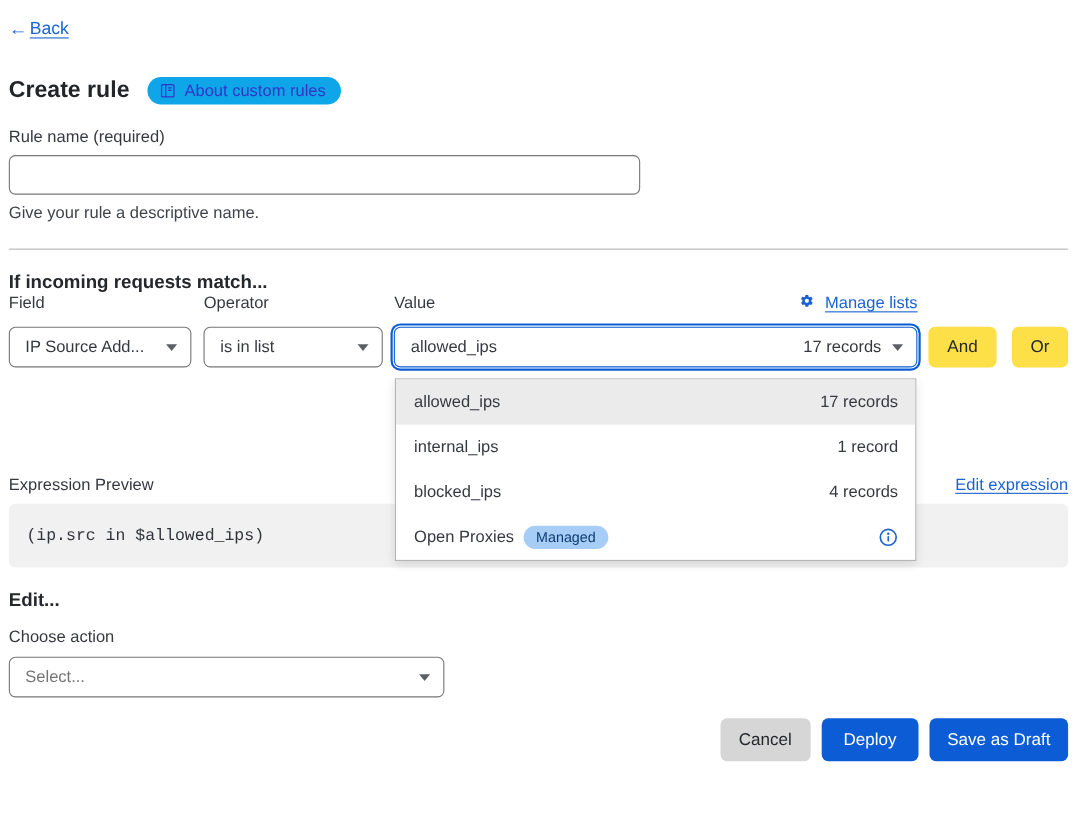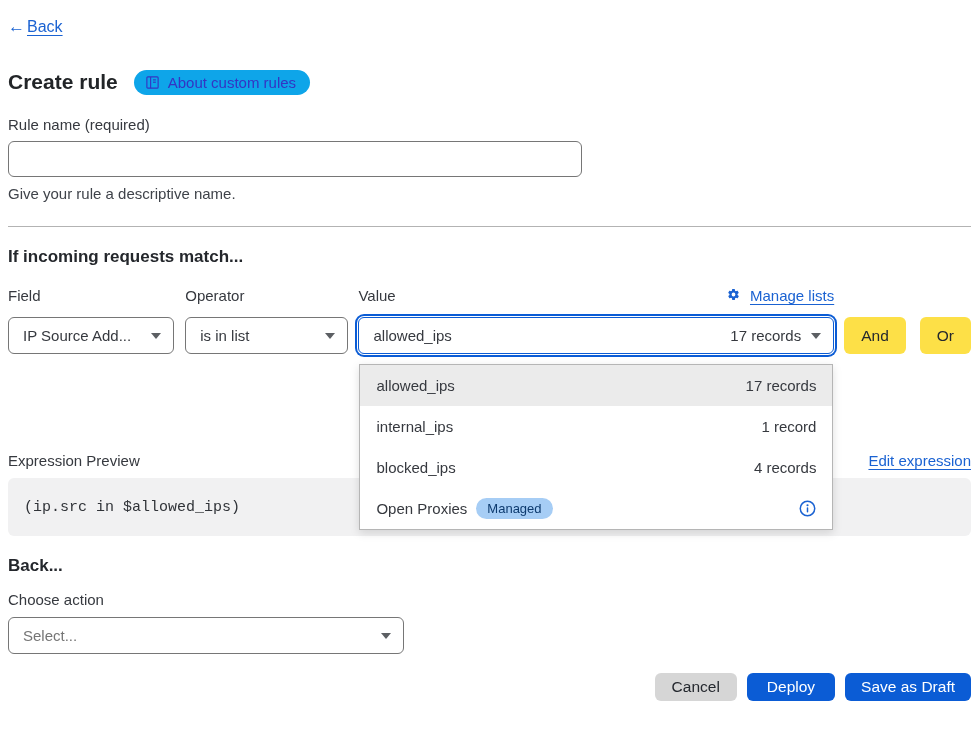--- a/index.html
+++ b/index.html
@@ -30,21 +30,21 @@
   .rule-input { display: block; margin-top: 8px; width: 574px; height: 36px;
     border: 1px solid #767676; border-radius: 6px; background: #fff; padding: 0 10px;
     font-family: "Liberation Sans", sans-serif; font-size: 15px; }
   .hint { margin-top: 8px; color: #3f434a; font-size: 15px; }
 
   .divider { border: none; border-top: 1px solid #b3b3b3; margin: 24px 0 0 0; }
 
   h2.section { font-size: 17px; font-weight: 700; color: #24272c; margin: 20px 0 0 0; line-height: 20px; }
 
   
-  .condition-row { display: flex; margin-top: 20px; align-items: flex-end; }
+  .condition-row { display: flex; align-items: flex-end; }
   .cond-col { display: flex; flex-direction: column; }
   .col-label { font-size: 15px; color: #36393f; line-height: 18px; margin-bottom: 12px; }
   .field-col { width: 167px; margin-right: 11px; }
   .operator-col { width: 164px; margin-right: 10px; }
   .value-col { width: 478px; position: relative; }
   .col-label-row { display: flex; justify-content: space-between; align-items: baseline;
                    line-height: 18px; margin-bottom: 12px; }
   .manage-link { display: inline-flex; align-items: center; gap: 10px; color: #1a62d2;
                  cursor: pointer; text-decoration: none; }
   .manage-link .mlabel { text-decoration: underline; text-underline-offset: 3px; }
@@ -85,21 +85,21 @@
     display: flex; align-items: center; padding: 0 16px; }
   .expr-block code { font-family: "Liberation Mono", "DejaVu Sans Mono", monospace;
     font-size: 15px; color: #303338; }
 
   
   .action-select { margin-top: 9px; width: 396px; }
   .placeholder { color: #757575; }
 
   
   .footer { display: flex; justify-content: flex-end; gap: 10px; margin-top: 19px; }
-  .btn { height: 28px; border: none; border-radius: 6px; font-family: "Liberation Sans", sans-serif;
+  .btn { height: 39px; border: none; border-radius: 6px; font-family: "Liberation Sans", sans-serif;
     font-size: 15.5px; cursor: pointer; }
   .btn.gray { background: #d6d6d6; color: #24282e; padding: 0 17px; }
   .btn.blue { background: #0b5cd5; color: #ffffff; padding: 0 16px; }
   .btn.deploy { padding: 0 20px; }
 </style>
 </head>
 <body>
 
 <div class="page">
 
@@ -205,21 +205,21 @@
   </div>
 
   <div class="expr-label-row">
     <span class="expr-label">Expression Preview</span>
     <a class="edit-link">Edit expression</a>
   </div>
   <div class="expr-block">
     <code>(ip.src in $allowed_ips)</code>
   </div>
 
-  <h2 class="section">Back...</h2>
+  <h2 class="section">Edit...</h2>
   <label class="field-label" style="margin-top:15px;">Choose action</label>
   <div class="select action-select">
     <span class="placeholder">Select...</span>
     <span class="chev"></span>
   </div>
 
   <div class="footer">
     <button class="btn gray">Cancel</button>
     <button class="btn blue deploy">Deploy</button>
     <button class="btn blue">Save as Draft</button>

